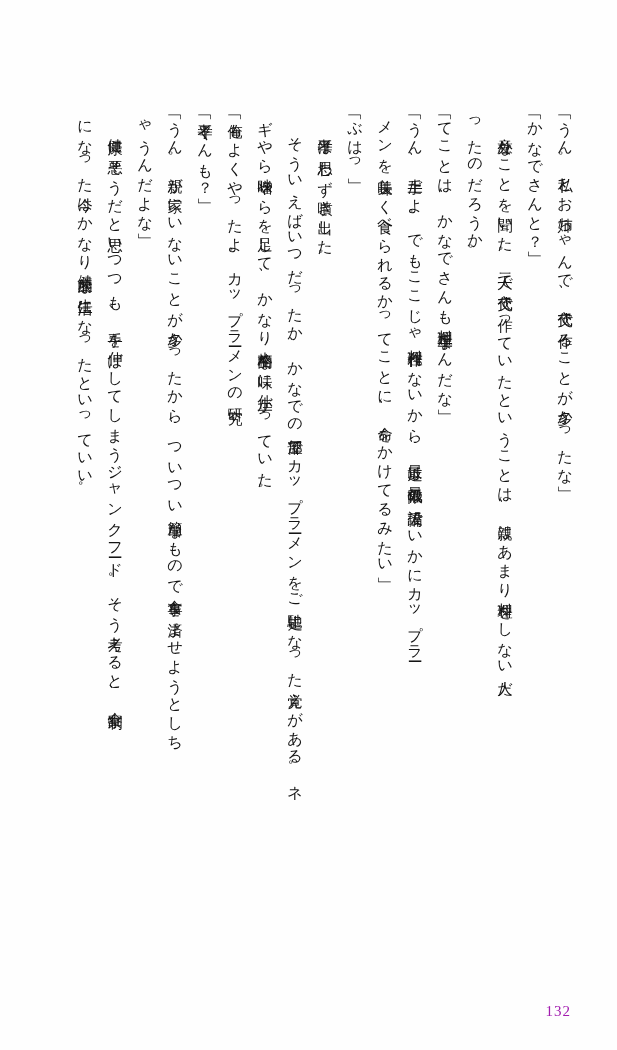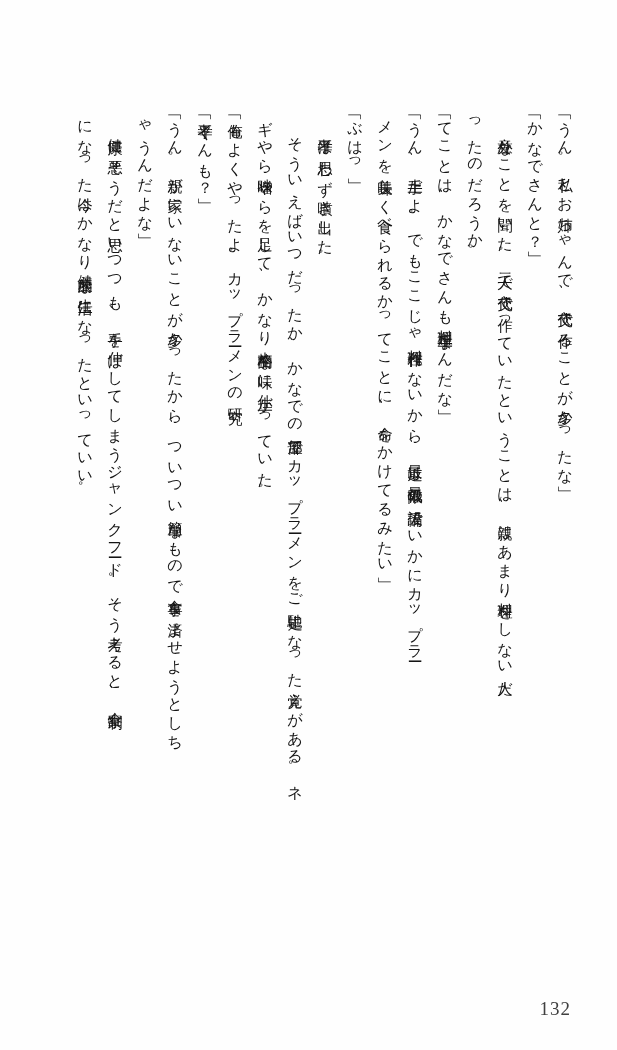--- a/index.html
+++ b/index.html
@@ -43,23 +43,23 @@
     white-space: nowrap;
     height: 100%;
     width: 30px;
     flex: 0 0 30px;
     font-family: "Liberation Serif", "DejaVu Serif", serif;
   }
   #page-number {
     position: absolute;
     right: 46px;
     bottom: 30px;
-    font-size: 19px;
+    font-size: 15px;
     letter-spacing: 1px;
-    color: #404040;
+    color: #a21caf;
     font-family: "Liberation Serif", "DejaVu Serif", serif;
     text-align: right;
   }
 </style>
 </head>
 <body>
 
 <div id="page">
 
   <div id="text-block">

